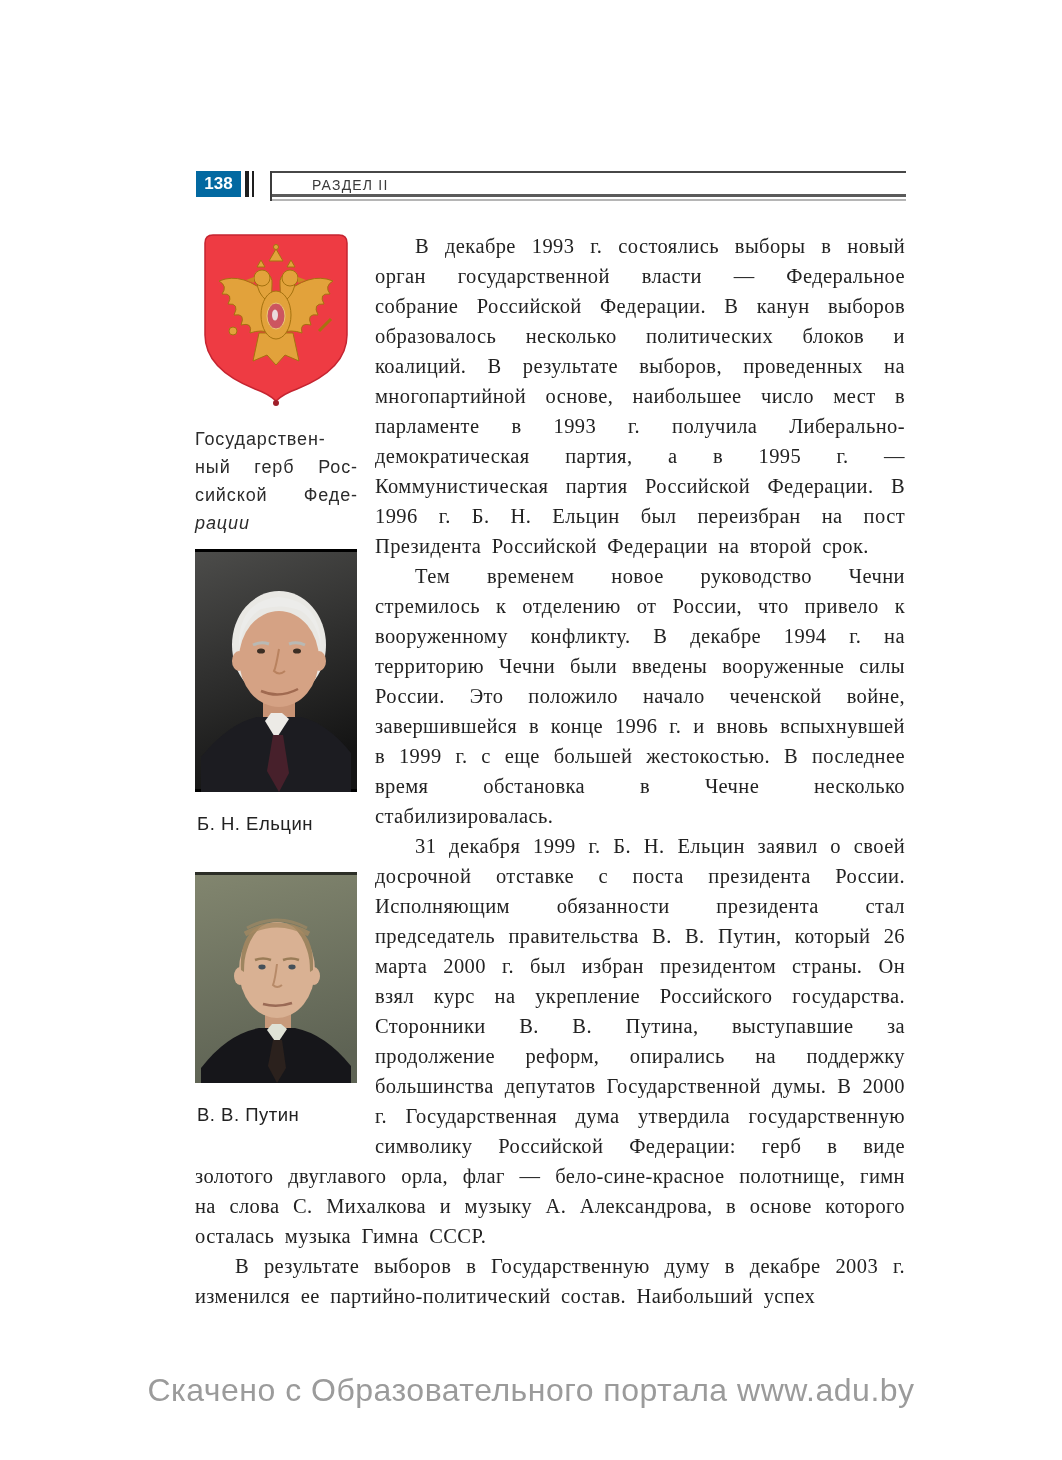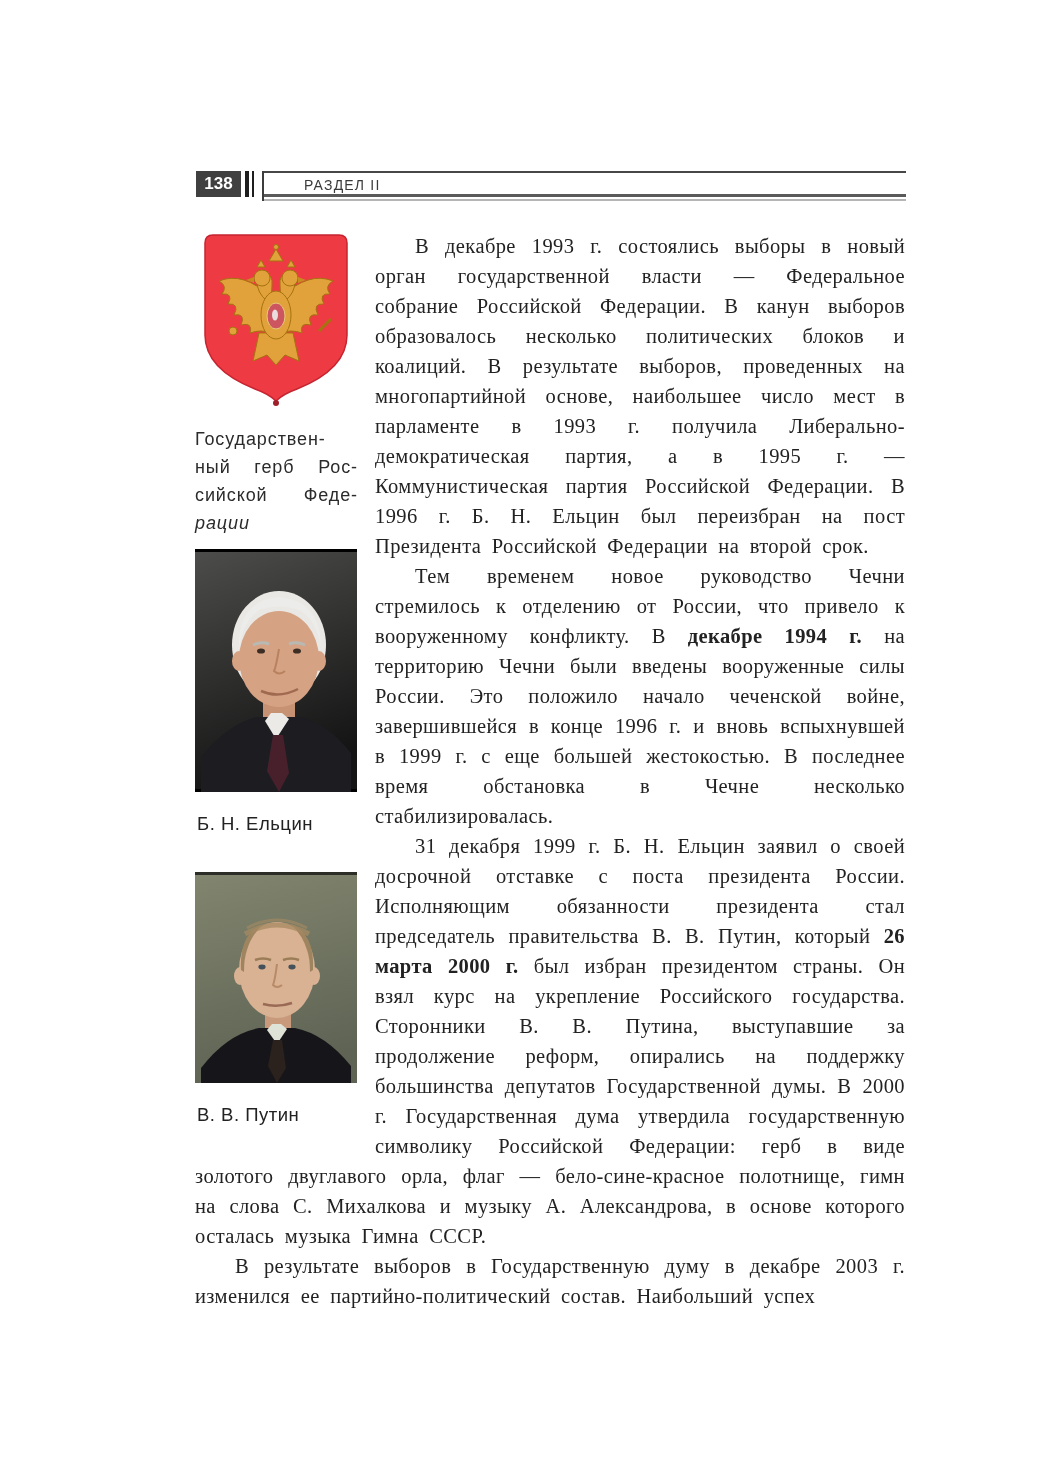--- a/index.html
+++ b/index.html
@@ -4,28 +4,28 @@
 <style>
   html,body { margin:0; padding:0; background:#ffffff; }
   .page {
     position:relative; width:1062px; height:1460px; background:#fff;
     font-family:"Liberation Serif", serif; overflow:hidden;
   }
 
   
   .header { position:absolute; left:196px; top:171px; width:710px; height:30px; display:flex; align-items:flex-start; }
   .page-badge {
-    width:45px; height:26px; background:#404040; color:#fff;
+    width:45px; height:26px; background:#0369a1; color:#fff;
     font-family:"Liberation Sans", sans-serif; font-weight:bold; font-size:17px;
     display:flex; align-items:center; justify-content:center; flex:0 0 auto;
   }
   .badge-bars { display:flex; gap:3px; margin-left:4px; height:26px; flex:0 0 auto; }
   .badge-bars .bar1 { width:4px; background:#1e1e1e; }
   .badge-bars .bar2 { width:2px; background:#1e1e1e; }
-  .header-rule { flex:1 1 auto; margin-left:8px; border-left:2px solid #3c3c3c; height:30px; position:relative; }
+  .header-rule { flex:1 1 auto; margin-left:16px; border-left:2px solid #3c3c3c; height:30px; position:relative; }
   .rule-top { border-top:2px solid #474747; }
   .section-title {
     font-family:"Liberation Sans", sans-serif; font-size:14px; color:#3a3a3a;
     letter-spacing:1.2px; padding:4px 0 0 40px;
   }
   .rule-bottom { position:absolute; left:0; right:0; bottom:0; height:2px; border-top:3px solid #5a5a5a; border-bottom:2px solid #b5b5b5; box-sizing:border-box; }
   .rule-bottom { height:7px; }
 
   
   .content { position:absolute; left:195px; top:231px; width:710px; }
@@ -44,21 +44,21 @@
   }
   .fig-yeltsin { margin-top:12px; }
   .fig-putin  { margin-top:36px; }
 
   .para {
     margin:0; font-size:20.5px; line-height:30px; color:#222;
     text-align:justify; letter-spacing:0.4px; word-spacing:5px;
     hyphens:auto; -webkit-hyphens:auto;
   }
   .para.indent { text-indent:40px; }
-  .para b { font-weight:bold; }
+  .para b { font-weight:normal; }
   .clear { clear:both; }
 
   
   .watermark {
     position:absolute; left:0; right:0; top:1372px; text-align:center;
     font-family:"Liberation Sans", sans-serif; font-size:32px; color:#9b9b9b;
     letter-spacing:0.5px;
   }
 </style>
 </head>
@@ -181,14 +181,15 @@
 
     <div>
         <p class="para indent" lang="ru"><span>В декабре 1993 г. состоялись выборы в новый орган государственной власти — Федеральное собрание Российской Федерации. В канун выборов образовалось несколько политических блоков и коалиций. В результате выборов, проведенных на многопартийной основе, наибольшее число мест в парламенте в 1993 г. получила Либерально-демократическая партия, а в 1995 г. — Коммунистическая партия Российской Федерации. В 1996 г. Б. Н. Ельцин был переизбран на пост Президента Российской Федерации на второй срок.</span></p>
         <p class="para indent" lang="ru"><span>Тем временем новое руководство Чечни стремилось к отделению от России, что привело к вооруженному конфликту. В </span><b>декабре 1994 г.</b><span> на территорию Чечни были введены вооруженные силы России. Это положило начало чеченской войне, завершившейся в конце 1996 г. и вновь вспыхнувшей в 1999 г. с еще большей жестокостью. В последнее время обстановка в Чечне несколько стабилизировалась.</span></p>
         <p class="para indent" lang="ru"><span>31 декабря 1999 г. Б. Н. Ельцин заявил о своей досрочной отставке с поста президента России. Исполняющим обязанности президента стал председатель правительства В. В. Путин, который </span><b>26 марта 2000 г.</b><span> был избран президентом страны. Он взял курс на укрепление Российского государства. Сторонники В. В. Путина, выступавшие за продолжение реформ, опирались на поддержку большинства депутатов Государственной думы. В 2000 г. Государственная дума утвердила государственную символику Российской Федерации: герб в виде золотого двуглавого орла, флаг — бело-сине-красное полотнище, гимн на слова С. Михалкова и музыку А. Александрова, в основе которого осталась музыка Гимна СССР.</span></p>
         <p class="para indent" lang="ru"><span>В результате выборов в Государственную думу в декабре 2003 г. изменился ее партийно-политический состав. Наибольший успех</span></p>
       </div>
     <div class="clear"></div>
   </div>
 
+  <div class="watermark">Скачено с Образовательного портала www.adu.by</div>
 
 </div>
 
 </body></html>

